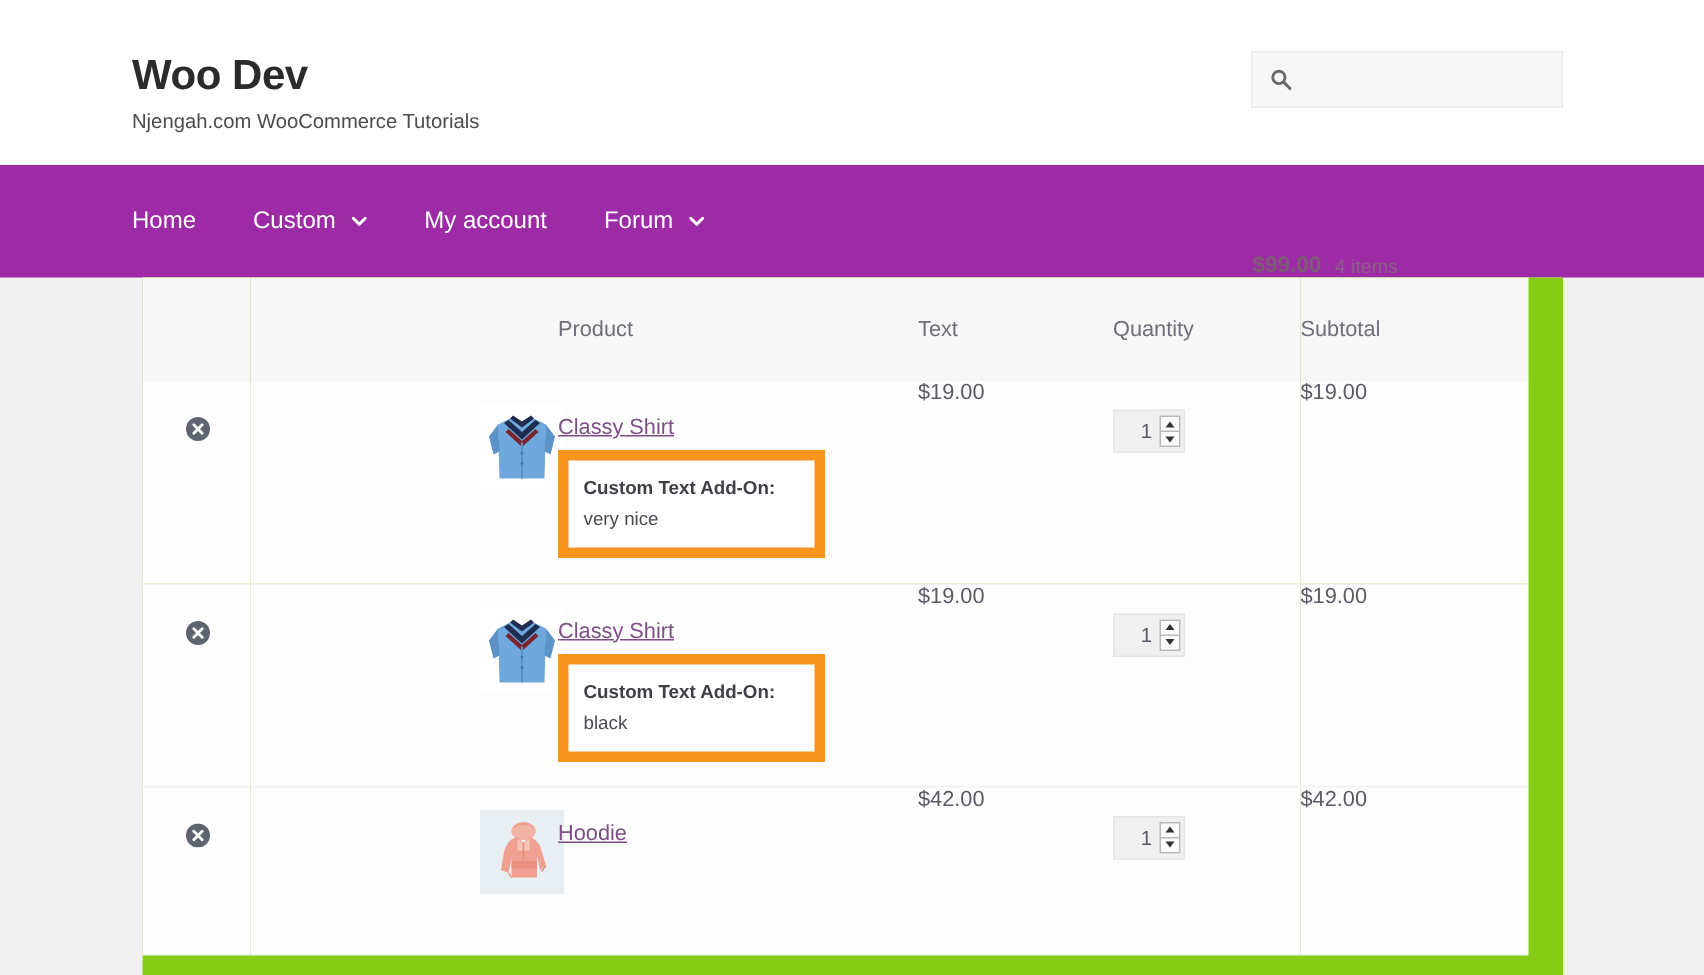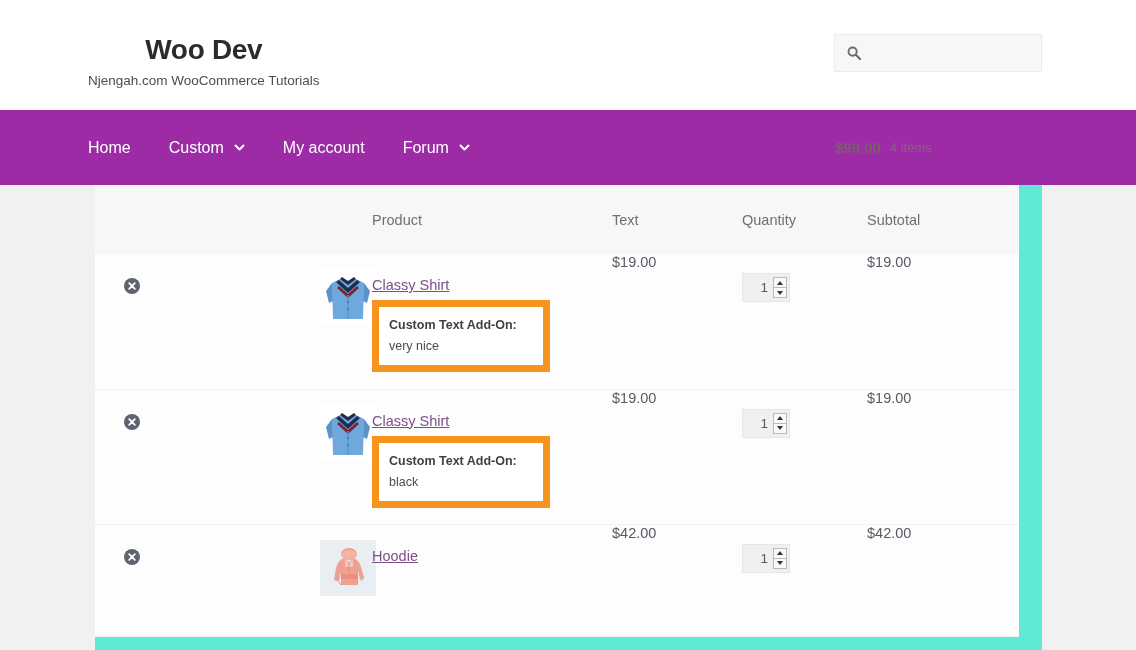--- a/index.html
+++ b/index.html
@@ -21,21 +21,20 @@
     position: absolute;
     left: 88px;
     top: 33px;
   }
   .brand-title {
     font-size: 28px;
     font-weight: bold;
     color: #2b2b2b;
     letter-spacing: -0.3px;
     line-height: 34px;
-    text-align: center;
   }
   .brand-tagline {
     font-size: 13.5px;
     color: #4c4c4c;
     margin-top: 6px;
     line-height: 16px;
   }
   .search-box {
     position: absolute;
     left: 834px;
@@ -100,21 +99,21 @@
     height: 11px;
     position: relative;
   }
   .caret svg { display:block; }
   .cart-summary {
     position: absolute;
     left: 835px;
     top: 0;
     height: 75px;
     display: flex;
-    align-items: center;
+    align-items: flex-end;
     gap: 9px;
     cursor: pointer;
   }
   .cart-amount {
     font-size: 15px;
     color: #7d5c73;
     font-weight: bold;
   }
   .cart-count {
     font-size: 13px;
@@ -130,21 +129,21 @@
   }
   .cart-icon svg { display: block; }
 
   
   .page-wrap {
     position: absolute;
     left: 95px;
     top: 185px;
     width: 947px;
     bottom: 0;
-    background: #5eead4;
+    background: #84cc16;
   }
   .cart-table {
     width: 924px;
     border-collapse: collapse;
     table-layout: fixed;
   }
   .cart-table thead tr { background: #f7f7f7; }
   .cart-table th {
     text-align: left;
     font-size: 14.5px;

